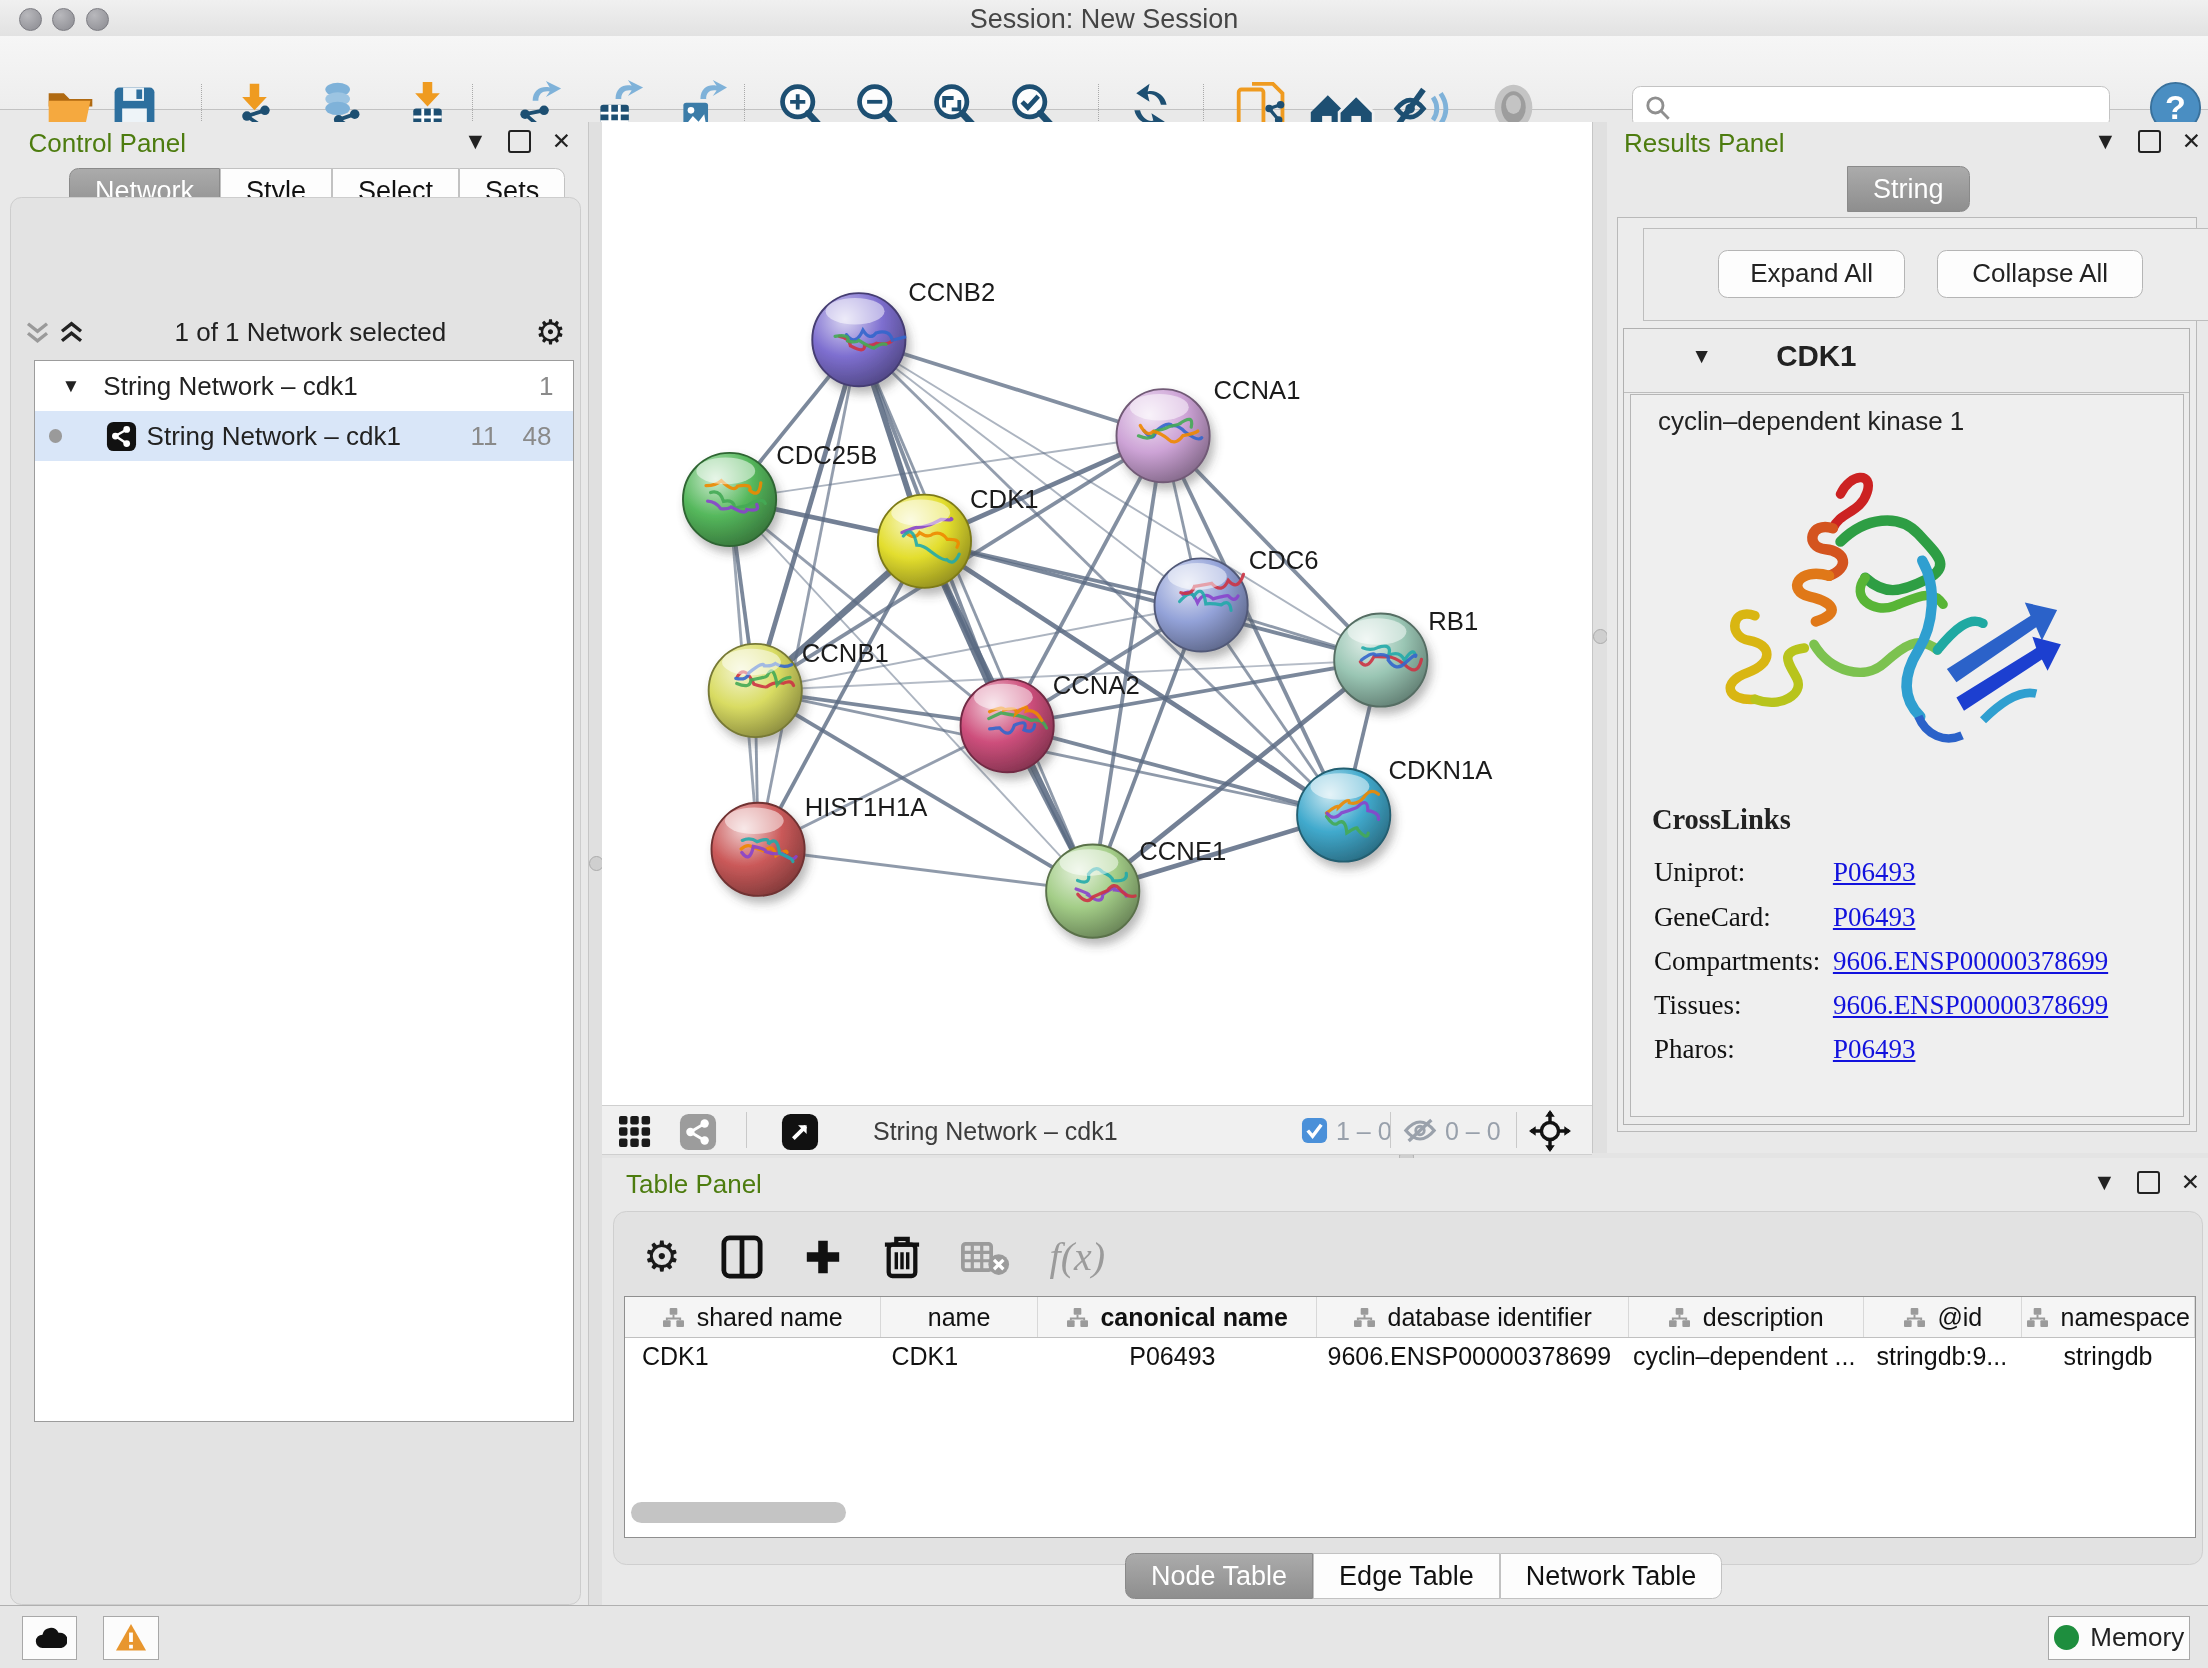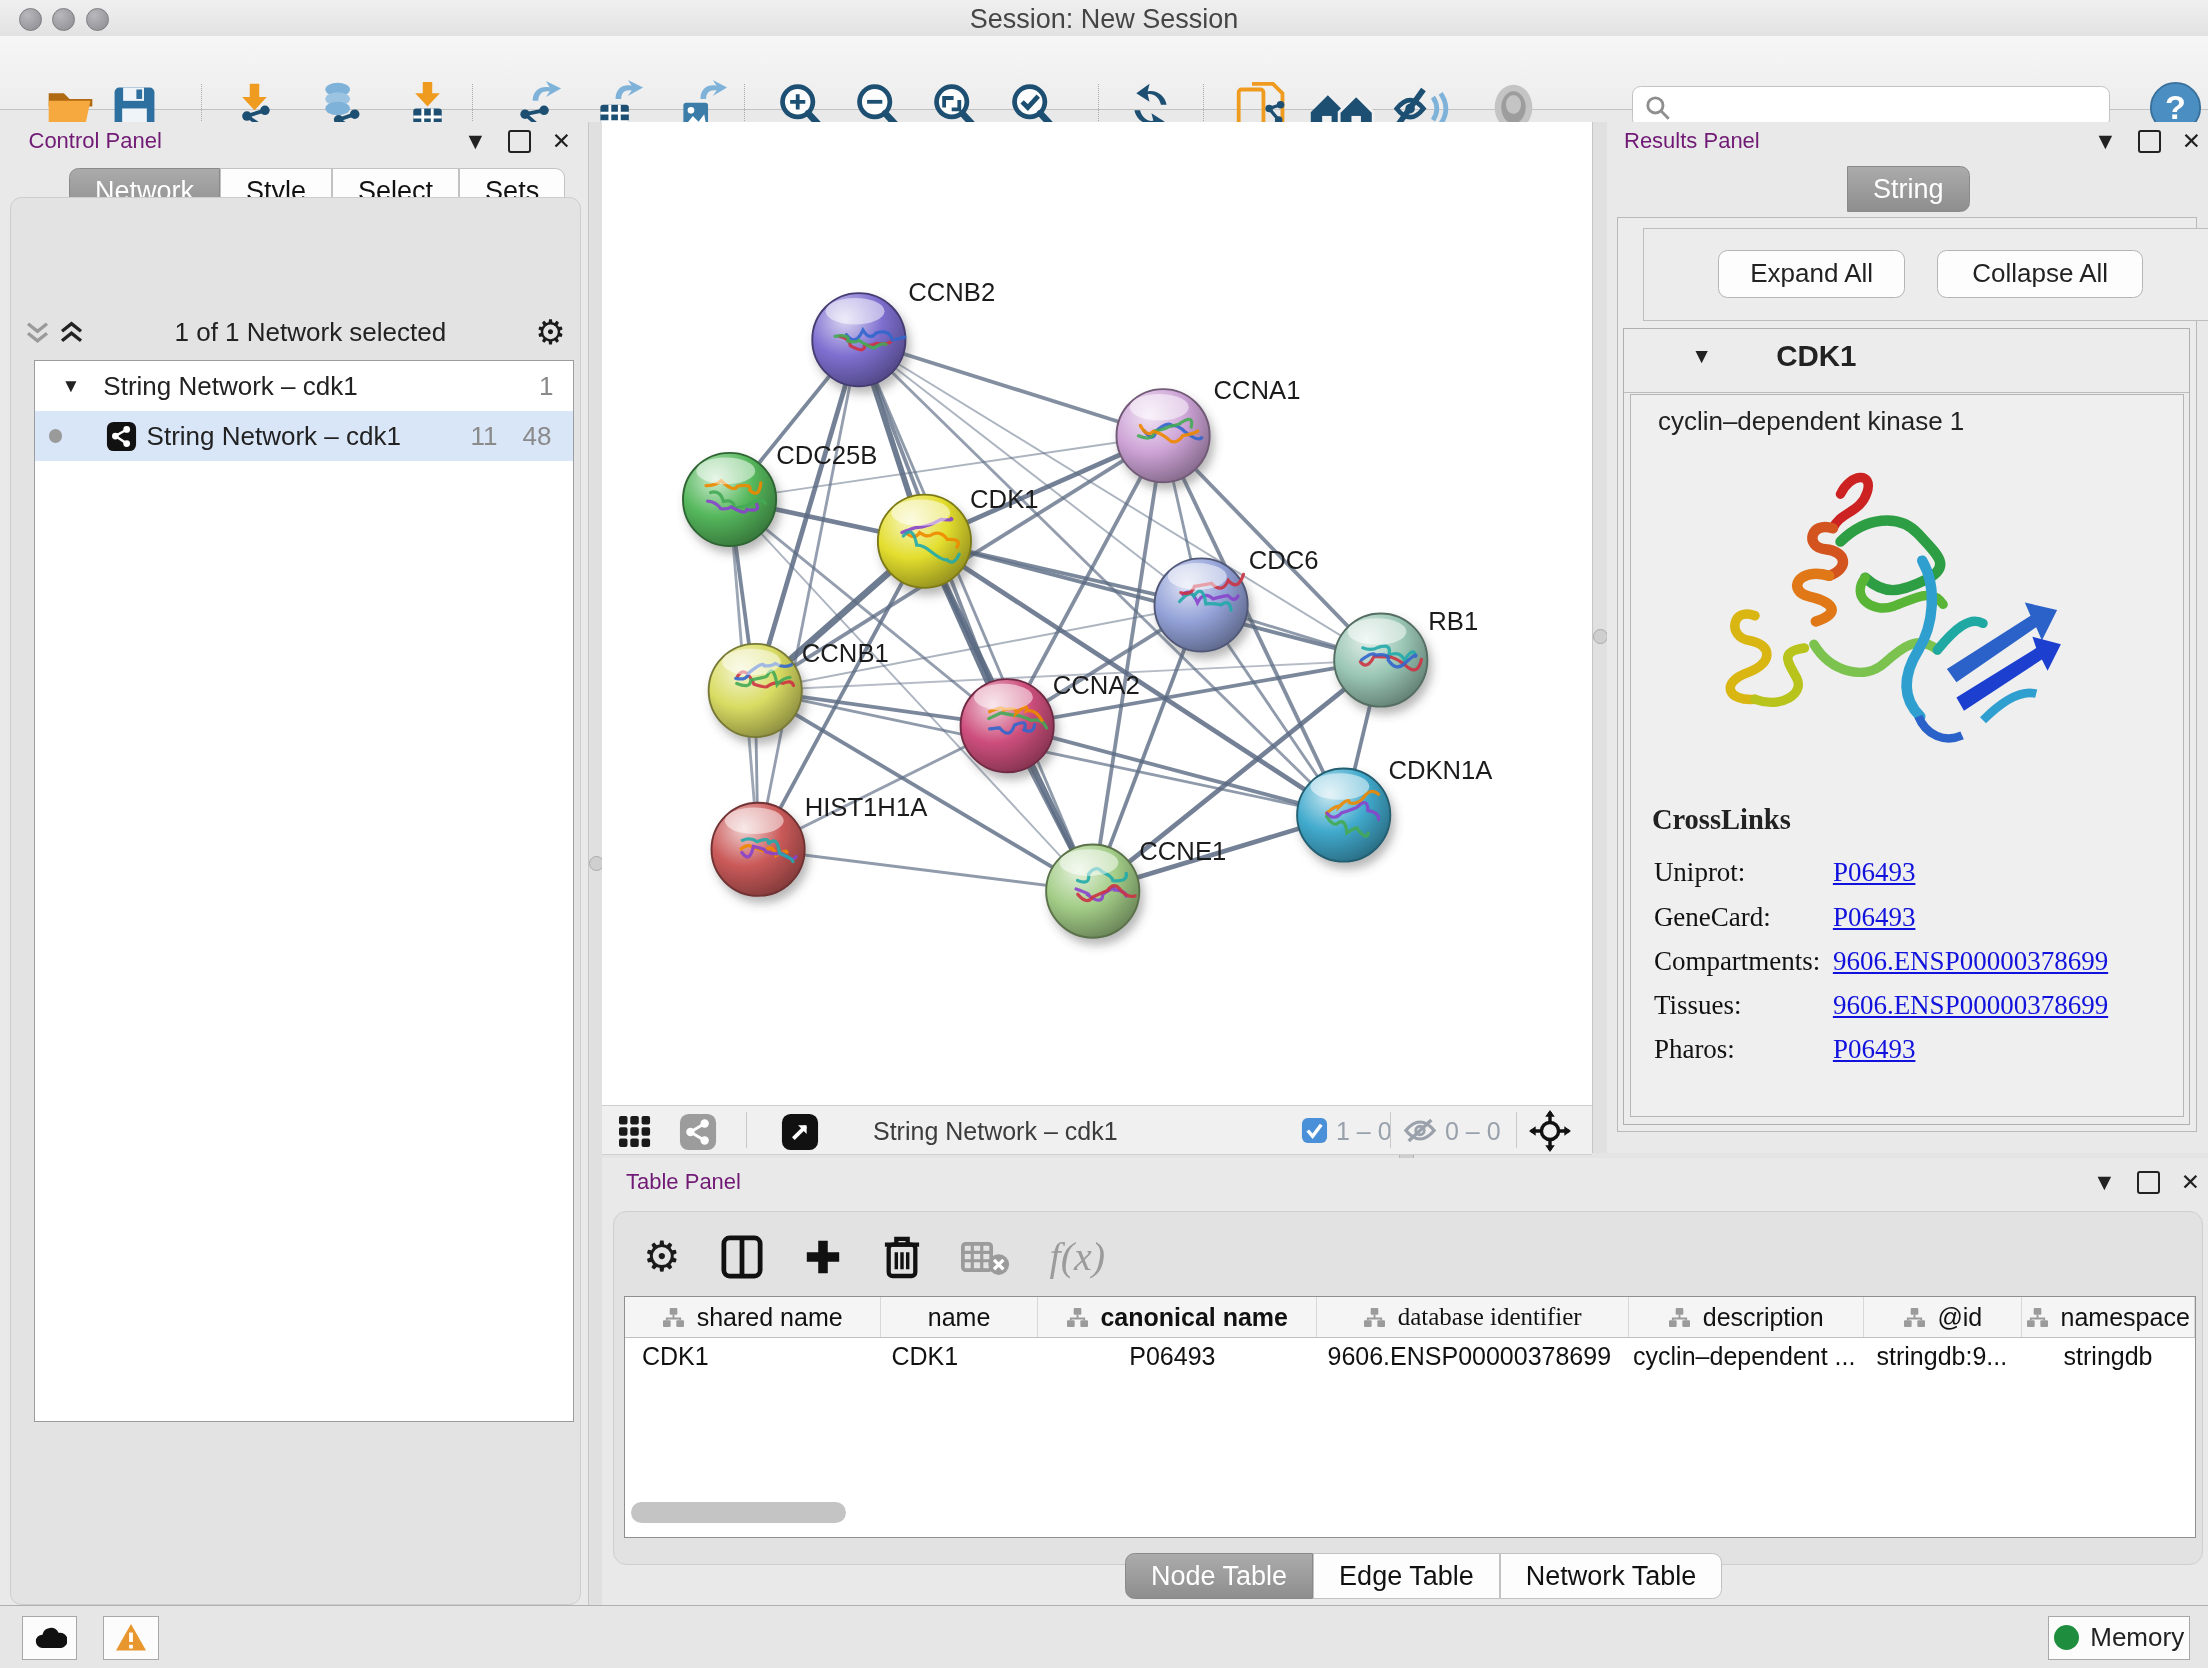--- a/index.html
+++ b/index.html
@@ -10,21 +10,21 @@
   .titlebar{position:absolute;left:0;top:0;width:2208px;height:36px;background:linear-gradient(#f0f0f0,#e2e2e2);border-bottom:1px solid #b3b3b3;}
   .tl{position:absolute;top:7.6px;width:21px;height:21px;border-radius:50%;background:radial-gradient(circle at 35% 30%,#b8b8bc,#8a8a90);border:1px solid #7c7c82;}
   .wintitle{position:absolute;top:3.8px;left:0;width:100%;text-align:center;font-size:27px;color:#454545;}
   
   .toolbar{position:absolute;left:0;top:36px;width:2208px;height:73px;background:linear-gradient(#f6f6f6,#ededed);border-bottom:1px solid #c2c2c2;}
   .tbicon{position:absolute;top:44px;width:55px;height:55px;cursor:pointer;}
   .tbsep{position:absolute;top:48px;height:49px;border-left:1.9px dotted #a9a9a9;width:0;}
   .searchbox{position:absolute;left:1632px;top:50px;width:476px;height:40px;background:#fff;border:1px solid #c3c3c3;border-radius:8.6px;}
   .searchbox input{position:absolute;left:49px;top:2.9px;width:409px;height:32px;border:none;outline:none;font-size:25px;background:transparent;}
   
-  .panel-title{font-size:22px;color:#701a75;}
+  .panel-title{font-size:26px;color:#4d7c0f;}
   .panel-ctls{position:absolute;display:flex;gap:21px;align-items:center;}
   .pc{font-size:23px;color:#222;cursor:pointer;line-height:1;}
   .pc.box{width:19px;height:19px;border:2.9px solid #222;border-radius:2.9px;}
   .tabbtn{display:inline-block;box-sizing:border-box;text-align:center;font-size:27px;padding:6.7px 25px;background:#fdfdfd;border:1px solid #c2c2c2;color:#111;cursor:pointer;}
   .tabbtn.first{border-radius:9.5px 0 0 9.5px;}
   .tabbtn.last{border-radius:0 9.5px 9.5px 0;}
   .tabbtn.active{background:linear-gradient(#ababab,#8e8e8e);color:#fff;border-color:#8a8a8a;}
   
   .control-panel{position:absolute;left:0;top:122px;width:588px;height:1484px;background:#e9e9e9;}
   .cp-container{position:absolute;left:9.5px;top:75px;width:569px;height:1406px;background:#e3e3e3;border:1px solid #cdcdcd;border-radius:11.4px;}
@@ -662,21 +662,21 @@
                   <g fill="#9b9b9b">
                     <rect x="8" y="1" width="8" height="7" rx="1"></rect>
                     <rect x="1" y="14" width="8" height="7" rx="1"></rect>
                     <rect x="15" y="14" width="8" height="7" rx="1"></rect>
                     <path d="M12 8v4M5 14v-2h14v2" stroke="#9b9b9b" stroke-width="2" fill="none"></path>
                   </g>
                 </svg>
               </span>
               <span>canonical name</span>
             </div>
-            <div class="th" style="width: 314px; font-family: Liberation Serif, serif;">
+            <div class="th" style="width: 314px;">
               <span>
                 <svg width="23" height="21" viewBox="0 0 24 22">
                   <g fill="#9b9b9b">
                     <rect x="8" y="1" width="8" height="7" rx="1"></rect>
                     <rect x="1" y="14" width="8" height="7" rx="1"></rect>
                     <rect x="15" y="14" width="8" height="7" rx="1"></rect>
                     <path d="M12 8v4M5 14v-2h14v2" stroke="#9b9b9b" stroke-width="2" fill="none"></path>
                   </g>
                 </svg>
               </span>

